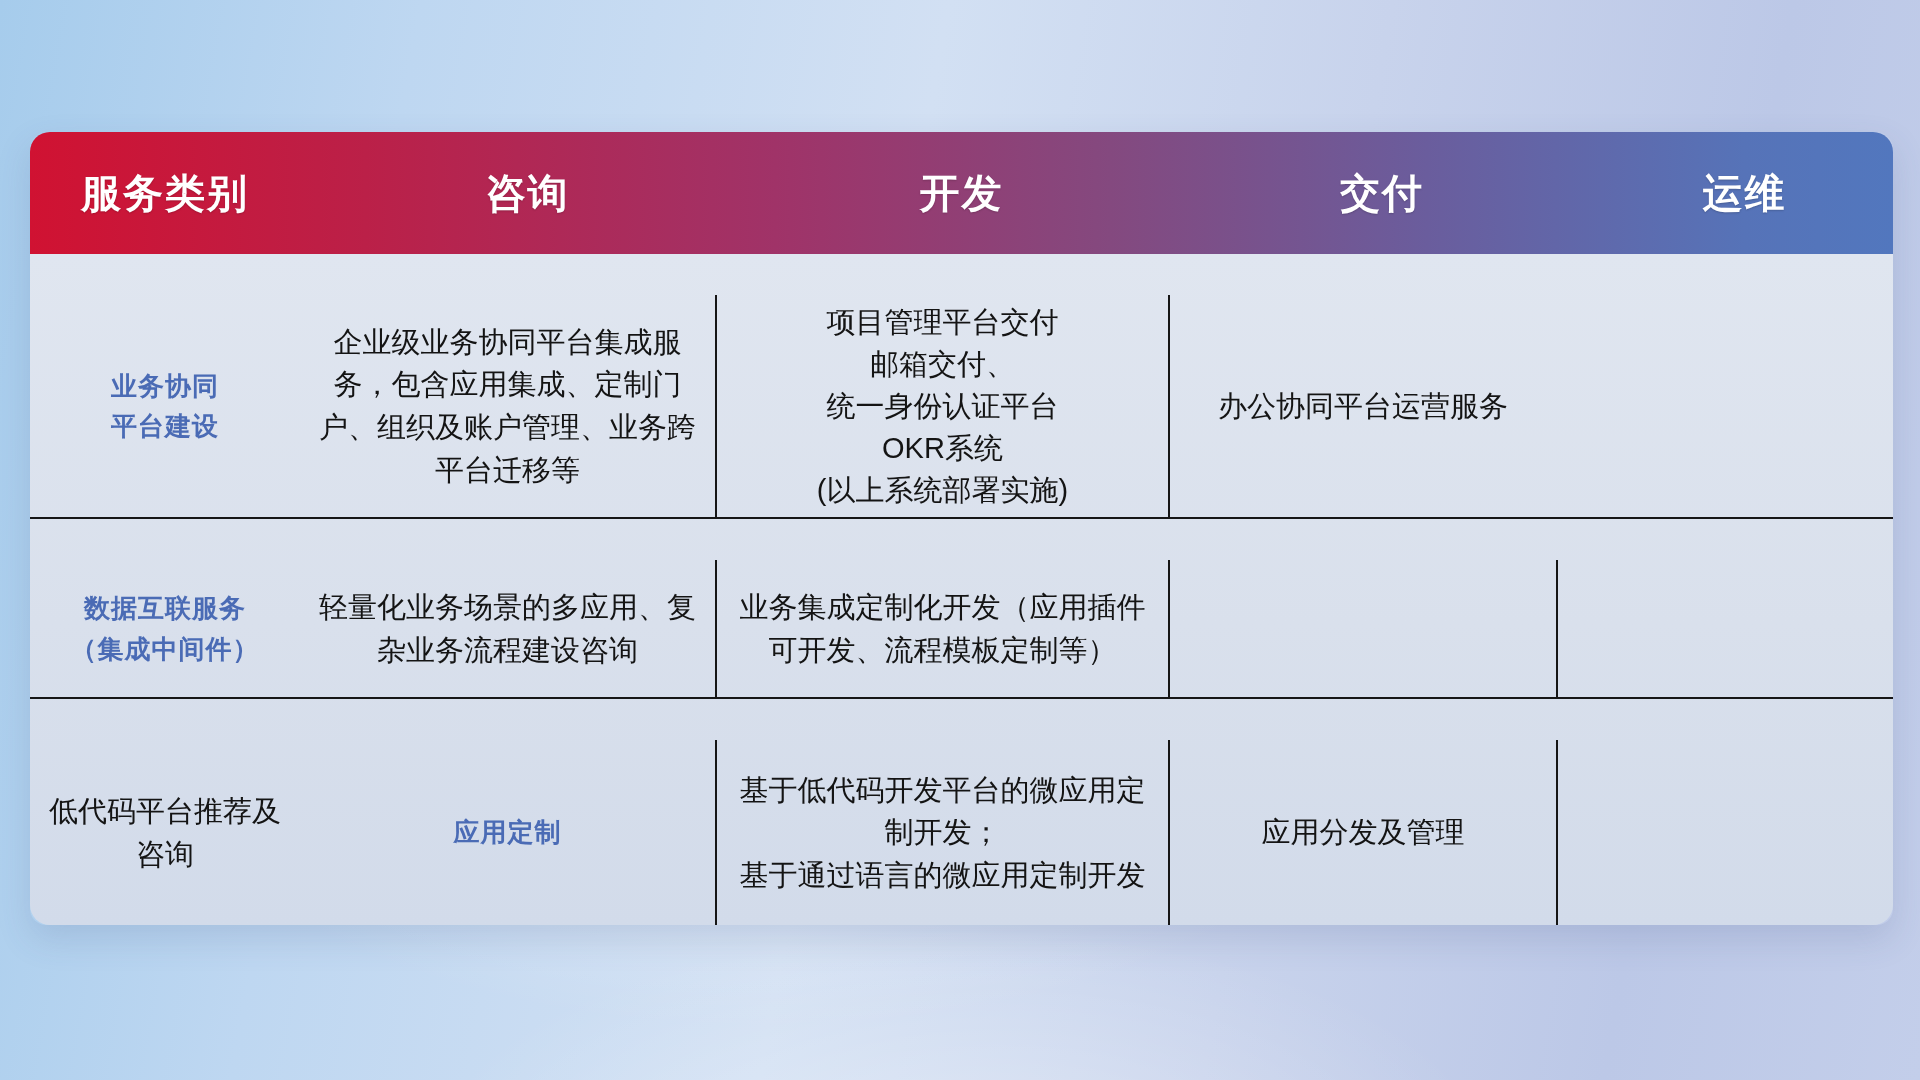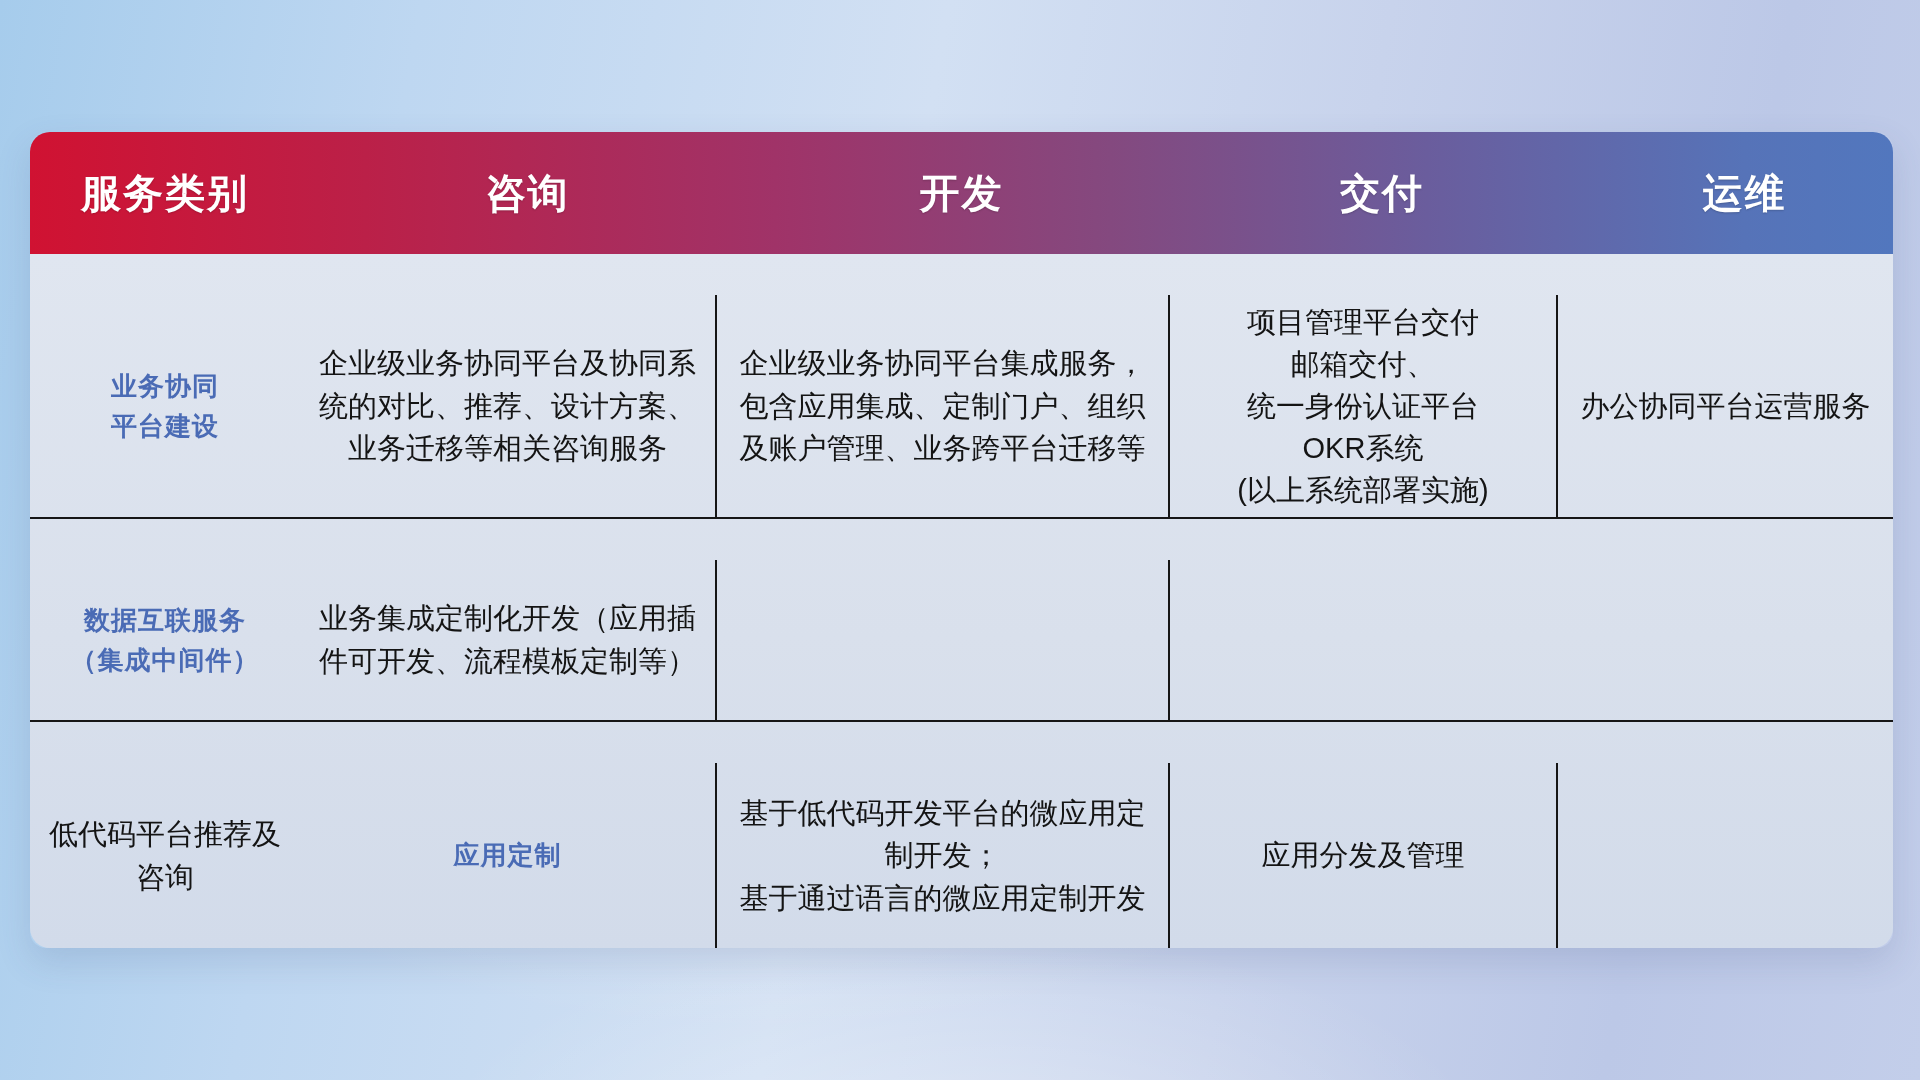--- a/index.html
+++ b/index.html
@@ -63,21 +63,21 @@
     border-radius: 0 0 20px 20px;
     background: linear-gradient(180deg, #E0E6F0 0%, #D9E0EC 55%, #D2DBEA 100%);
     overflow: hidden;
   }
   .tr {
     display: grid;
     grid-template-columns: 270px 415px 453px 388px 337px;
     box-sizing: border-box;
   }
   .tr-1 { height: 263px; }
-  .tr-2 { height: 203px; border-top: 2px solid #161616; }
+  .tr-2 { height: 180px; border-top: 2px solid #161616; }
   .tr-3 { height: 228px; border-top: 2px solid #161616; }
 
   .td {
     display: flex;
     align-items: center;
     justify-content: center;
     text-align: center;
     box-sizing: border-box;
     padding: 0 10px;
     color: #141414;
@@ -110,33 +110,33 @@
       <div class="th">开发</div>
       <div class="th">交付</div>
       <div class="th">运维</div>
     </div>
 
     <div class="tbody">
 
       <div class="tr tr-1">
         <div class="td label-cell">业务协同
 平台建设</div>
-        <div class="td">企业级业务协同平台及协同系统的对比、推荐、设计方案、业务迁移等相关咨询服务</div>
         <div class="td">企业级业务协同平台集成服务，包含应用集成、定制门户、组织及账户管理、业务跨平台迁移等</div>
         <div class="td deliver-cell">项目管理平台交付
 邮箱交付、
 统一身份认证平台
 OKR系统
 (以上系统部署实施)</div>
         <div class="td">办公协同平台运营服务</div>
       </div>
 
       <div class="tr tr-2">
         <div class="td label-cell">数据互联服务
 （集成中间件）</div>
+        <div class="td">轻量化业务场景的多应用、复杂业务流程建设咨询</div>
         <div class="td">业务集成定制化开发（应用插件可开发、流程模板定制等）</div>
         <div class="td deliver-cell"></div>
         <div class="td"></div>
       </div>
 
       <div class="tr tr-3">
         <div class="td">低代码平台推荐及咨询</div>
         <div class="td label-cell">应用定制</div>
         <div class="td">基于低代码开发平台的微应用定制开发；
 基于通过语言的微应用定制开发</div>

